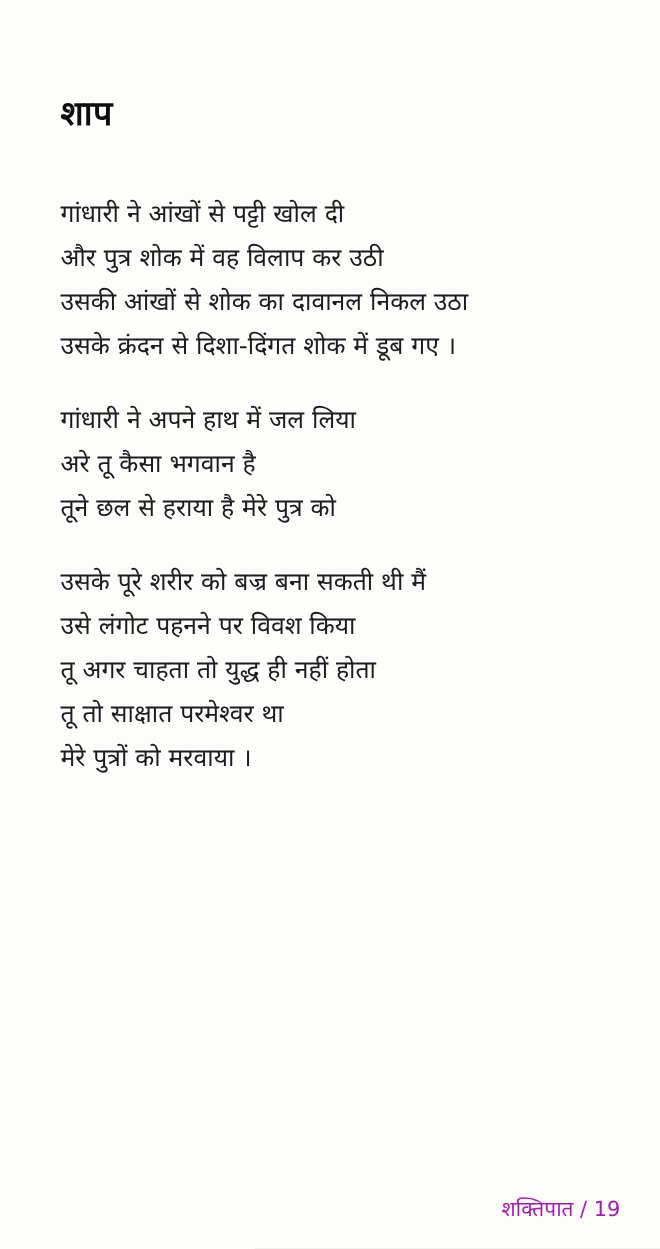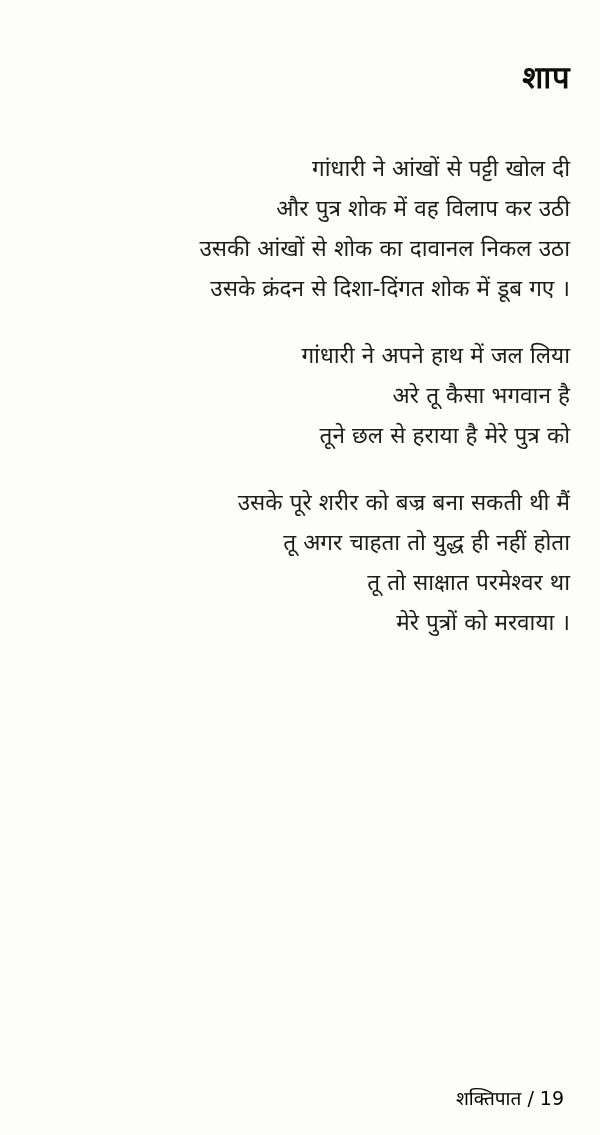--- a/index.html
+++ b/index.html
@@ -12,22 +12,21 @@
     width: 600px;
     height: 1135px;
     margin: 0 auto;
     background: #fdfdfc;
     color: #161616;
     font-family: "DejaVu Sans", "Liberation Sans", sans-serif;
     overflow: hidden;
     box-sizing: border-box;
   }
   .content {
-    padding: 59px 30px 0 55px;
-    text-align: right;
+    padding: 86px 30px 0 55px;
   }
   .poem-title {
     font-size: 31px;
     font-weight: 700;
     letter-spacing: 0.5px;
     color: #0d0d0d;
     margin: 0 0 52px 0;
     line-height: 1.2;
   }
   .poem {
@@ -39,21 +38,21 @@
     margin: 0 0 27px 0;
   }
   .poem-line {
     white-space: nowrap;
   }
   .page-footer {
     position: absolute;
     right: 36px;
     bottom: 24px;
     font-size: 19px;
-    color: #000000;
+    color: #a21caf;
   }
 </style>
 </head>
 <body>
 
 <div class="page">
   <div class="content">
 
     <h1 class="poem-title">शाप</h1>
 
@@ -68,20 +67,21 @@
       </div>
 
       <div class="stanza">
         <div class="poem-line">गांधारी ने अपने हाथ में जल लिया</div>
         <div class="poem-line">अरे तू कैसा भगवान है</div>
         <div class="poem-line">तूने छल से हराया है मेरे पुत्र को</div>
       </div>
 
       <div class="stanza">
         <div class="poem-line">उसके पूरे शरीर को बज्र बना सकती थी मैं</div>
+        <div class="poem-line">उसे लंगोट पहनने पर विवश किया</div>
         <div class="poem-line">तू अगर चाहता तो युद्ध ही नहीं होता</div>
         <div class="poem-line">तू तो साक्षात परमेश्वर था</div>
         <div class="poem-line">मेरे पुत्रों को मरवाया ।</div>
       </div>
 
     </div>
   </div>
 
   <div class="page-footer">शक्तिपात / 19</div>
 </div>

